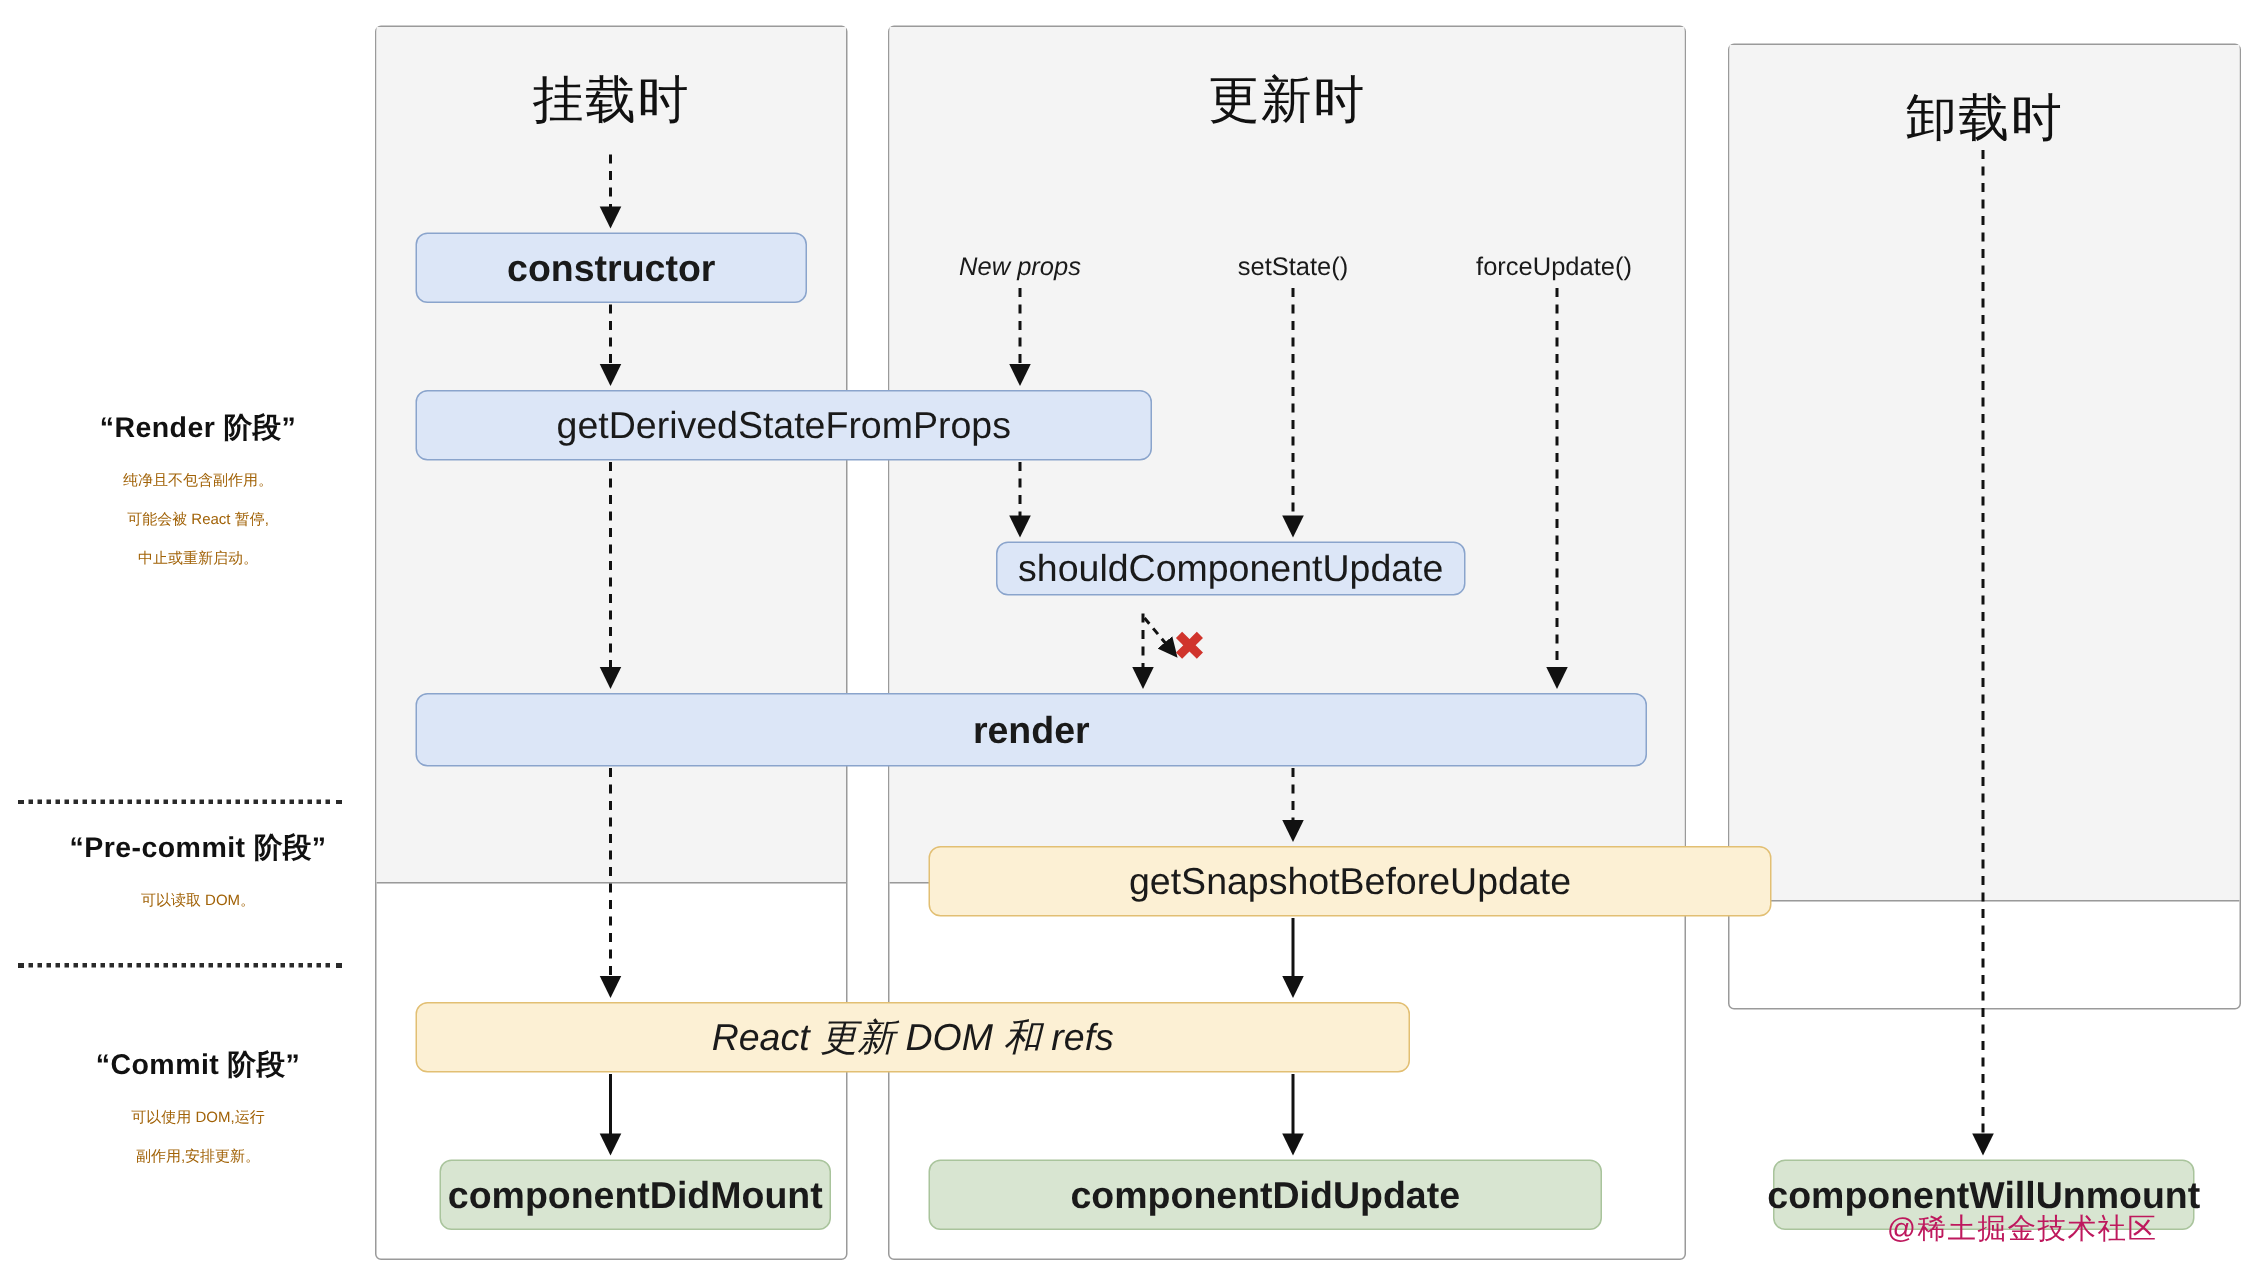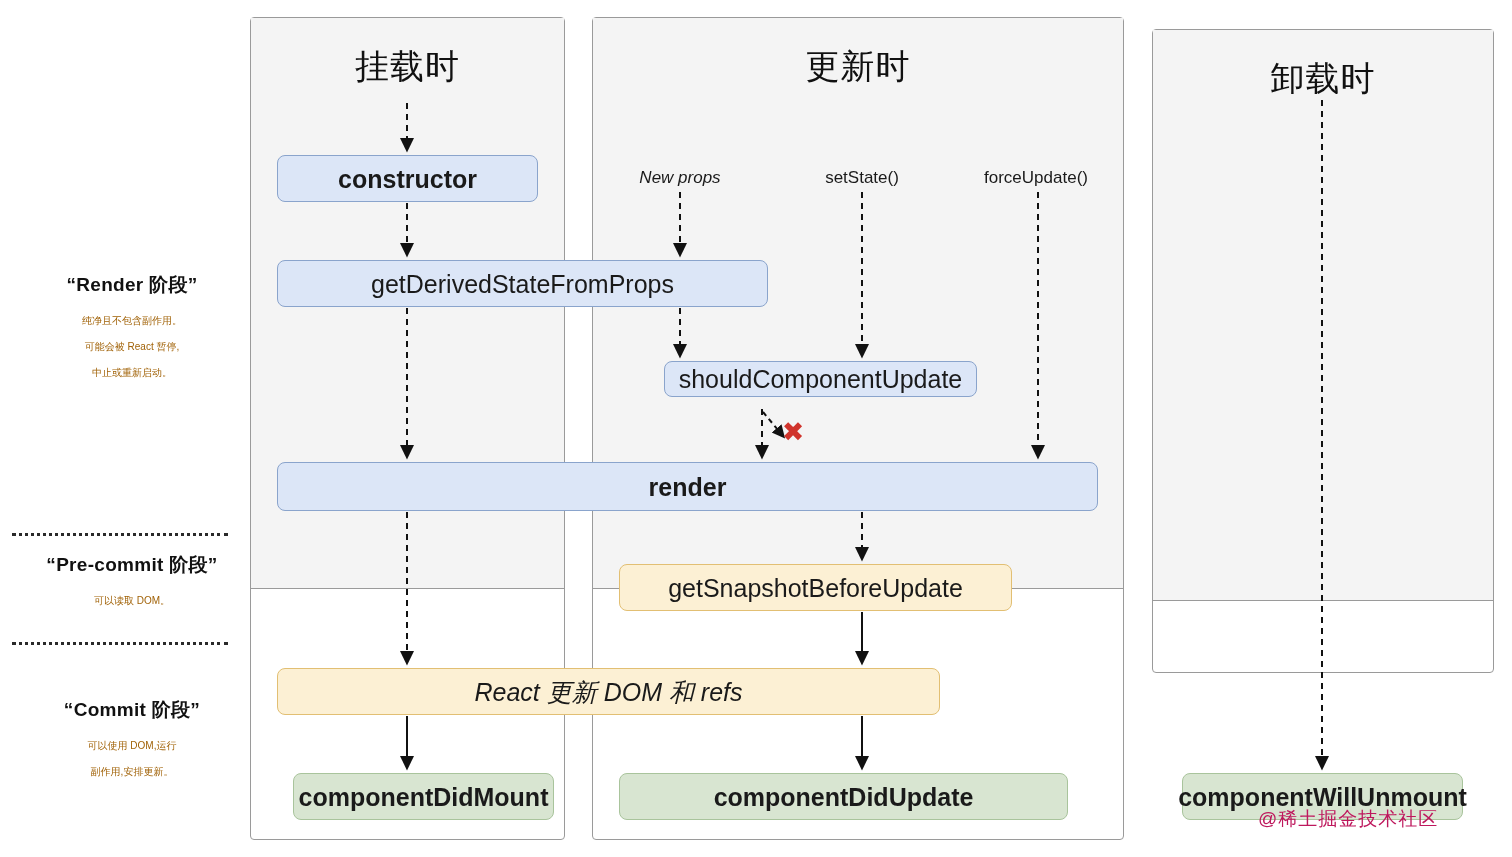--- a/index.html
+++ b/index.html
@@ -75,21 +75,21 @@
   .node.blue{background:#dce6f7;border:1px solid #8aa4cc;}
   .node.yellow{background:#fcf0d4;border:1px solid #e2bf73;}
   .node.green{background:#d8e5d1;border:1px solid #a9c49c;}
   .node.bold{font-weight:700;}
   .node.italic{font-style:italic;}
 
   #n-constructor{left:277px;top:155px;width:261px;height:47px;}
   #n-gdsfp{left:277px;top:260px;width:491px;height:47px;}
   #n-scu{left:619px;top:361px;width:313px;height:36px;margin-left:45px;}
   #n-render{left:277px;top:462px;width:821px;height:49px;}
-  #n-gsbu{left:619px;top:564px;width:393px;height:47px;}
+  #n-gsbu{left:619px;top:564px;width:562px;height:47px;}
   #n-reactdom{left:277px;top:668px;width:663px;height:47px;}
   #n-cdm{left:277px;top:773px;width:261px;height:47px;margin-left:16px;}
   #n-cdu{left:619px;top:773px;width:449px;height:47px;}
   #n-cwu{left:1182px;top:773px;width:281px;height:47px;}
 
   
   .trigger{
     position:absolute;font-size:17px;color:#1a1a1a;text-align:center;
     white-space:nowrap;z-index:6;
   }

